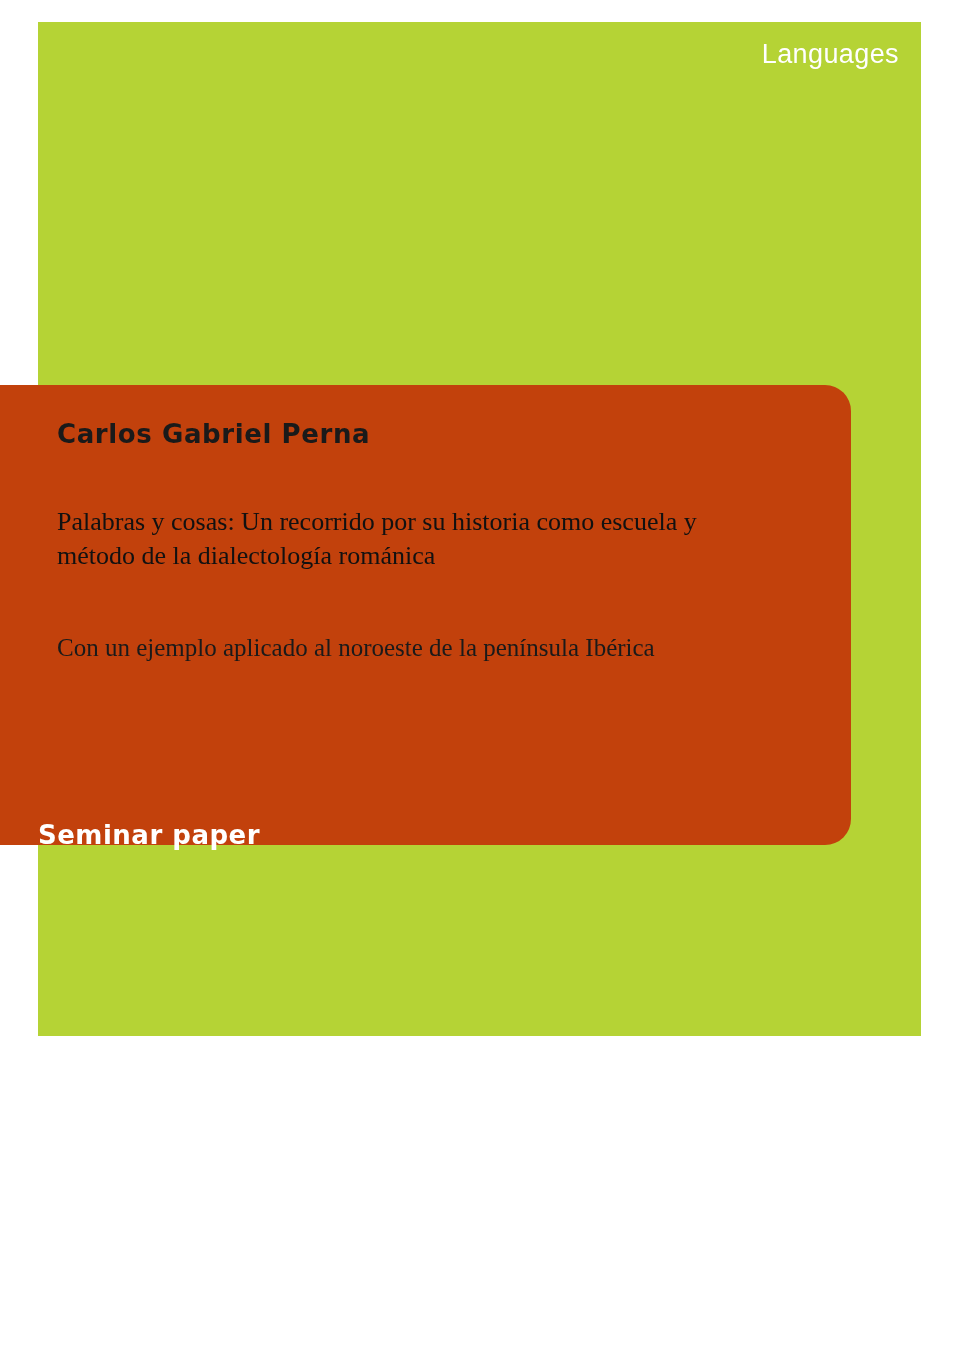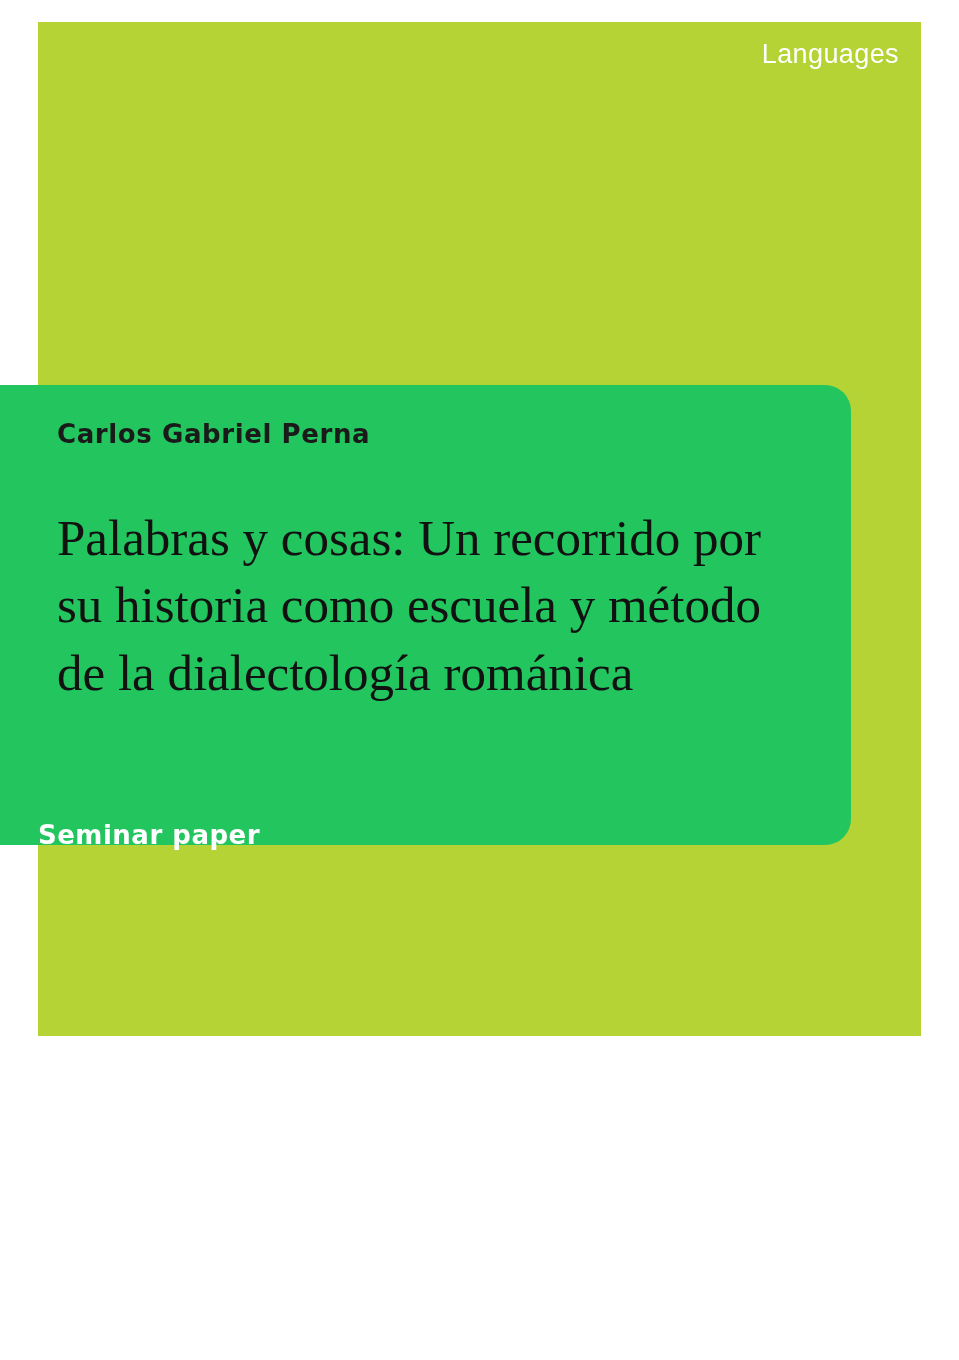--- a/index.html
+++ b/index.html
@@ -54,37 +54,37 @@
     color: #ffffff;
     letter-spacing: 0.4px;
   }
   
   .title-card {
     position: absolute;
     left: 0px;
     top: 385px;
     width: 851px;
     height: 460px;
-    background: #22c55e;
+    background: #c2410c;
     border-top-right-radius: 26px;
     border-bottom-right-radius: 26px;
     box-sizing: border-box;
     padding: 34px 60px 0 57px;
   }
   .author {
     font-family: "DejaVu Sans", sans-serif;
     font-weight: bold;
     font-size: 26px;
     color: #1a1a1a;
     letter-spacing: 0.6px;
     margin: 0 0 0 0;
   }
   .title {
     font-family: "Liberation Serif", serif;
-    font-size: 51px;
+    font-size: 26px;
     line-height: 1.32;
     color: #111111;
     margin: 56px 0 0 0;
     font-weight: normal;
     max-width: 710px;
   }
   .subtitle {
     font-family: "Liberation Serif", serif;
     font-size: 25px;
     color: #1a1a1a;
@@ -164,20 +164,21 @@
 
   <div class="notch"></div>
 
   <div class="category-strip">
     <span class="category-label">Languages</span>
   </div>
 
   <div class="title-card">
     <div class="author">Carlos Gabriel Perna</div>
     <h1 class="title">Palabras y cosas: Un recorrido por su historia como escuela y método de la dialectología románica</h1>
+    <div class="subtitle">Con un ejemplo aplicado al noroeste de la península Ibérica</div>
   </div>
 
   <div class="doc-type">Seminar paper</div>
 
   <div class="logo">
     <span class="logo-letter">G</span>
     <span class="logo-letter">R</span>
     <span class="logo-letter">I</span>
     <span class="logo-letter">N</span>
     <span class="logo-smiley">

